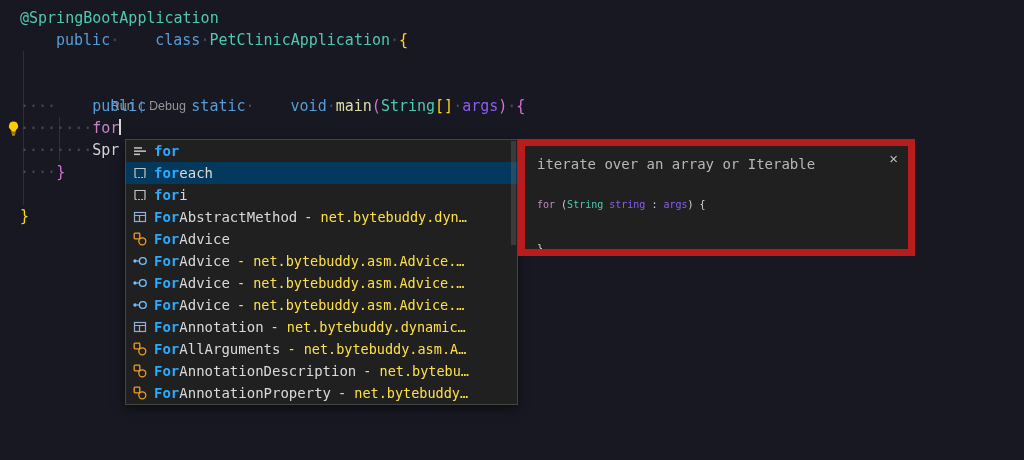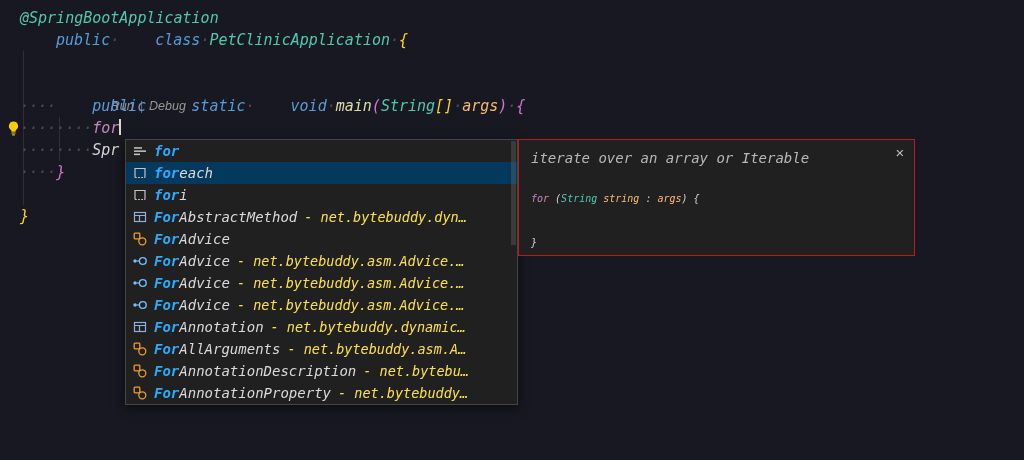--- a/index.html
+++ b/index.html
@@ -1,29 +1,29 @@
 <!DOCTYPE html>
 <html><head>
 <meta charset="utf-8">
 <style>
   * { margin:0; padding:0; box-sizing:border-box; }
   html,body { width:1024px; height:460px; overflow:hidden; }
   body { background:#181822; font-family:"DejaVu Sans Mono","Liberation Mono",monospace; }
 
-  .screen { position:relative; width:1024px; height:460px; background:#181822;font-style:italic; }
+  .screen { position:relative; width:1024px; height:460px; background:#181822; }
 
   
   .code-area { position:absolute; left:0; top:7px; width:1024px; }
   .code-line { height:22px; line-height:22px; font-size:15px; white-space:pre; padding-left:20px; }
 
   .tok-annotation { color:#4EC9B0; }
   .tok-keyword    { color:#569CD6;margin-left:36px; }
   .tok-type       { color:#4EC9B0; }
   .tok-method     { color:#DCDCAA; }
-  .tok-variable   { color:#fdba74; }
+  .tok-variable   { color:#8b5cf6; }
   .tok-control    { color:#C586C0; }
   .tok-plain      { color:#D4D4D4; }
   .tok-ws         { color:#4A4A58; }
   .tok-bracket1   { color:#FFD710; }
   .tok-bracket2   { color:#D670D6; }
   .tok-cursor { display:inline-block; width:2px; height:16px; background:#D6D6D6; vertical-align:-2px; }
 
   .indent-guide { position:absolute; width:1px; background:#2E2E3C; }
   #guide-1 { left:23px; top:51px; height:154px; }
   #guide-2 { left:59px; top:117px; height:44px; }
@@ -46,21 +46,21 @@
   .sicon svg { display:block; }
   .slabel { flex:none; }
   .match { color:#2AABFF; font-weight:600; }
   .rest  { color:#DADADA; }
   .sdetail { margin-left:7px; color:#fde047; font-size:13.5px; overflow:hidden; white-space:pre; }
   .suggest-scrollbar { position:absolute; right:1px; top:1px; width:5px; height:104px;
                        background:rgba(121,121,121,.30); }
 
   
   .docs { position:absolute; left:518px; top:139px; width:397px; height:117px; background:#202021;
-          border:1px solid #b91c1c; padding:8px 12px; font-size:14px; overflow:hidden; }
+          border:7px solid #b91c1c; padding:8px 12px; font-size:14px; overflow:hidden; }
   .docs-desc { color:#B8B8B8; line-height:20px; white-space:pre; }
   .docs-code { margin-top:20px; }
   .docs-code-line { height:22px; line-height:22px; white-space:pre; font-size:10px; }
   .docs-close { position:absolute; right:10px; top:4px; color:#BFBFBF; font-size:15px;
                 font-family:"Liberation Sans",sans-serif; cursor:pointer; line-height:18px; }
 </style>
 </head>
 <body>
 
 <div class="screen">

